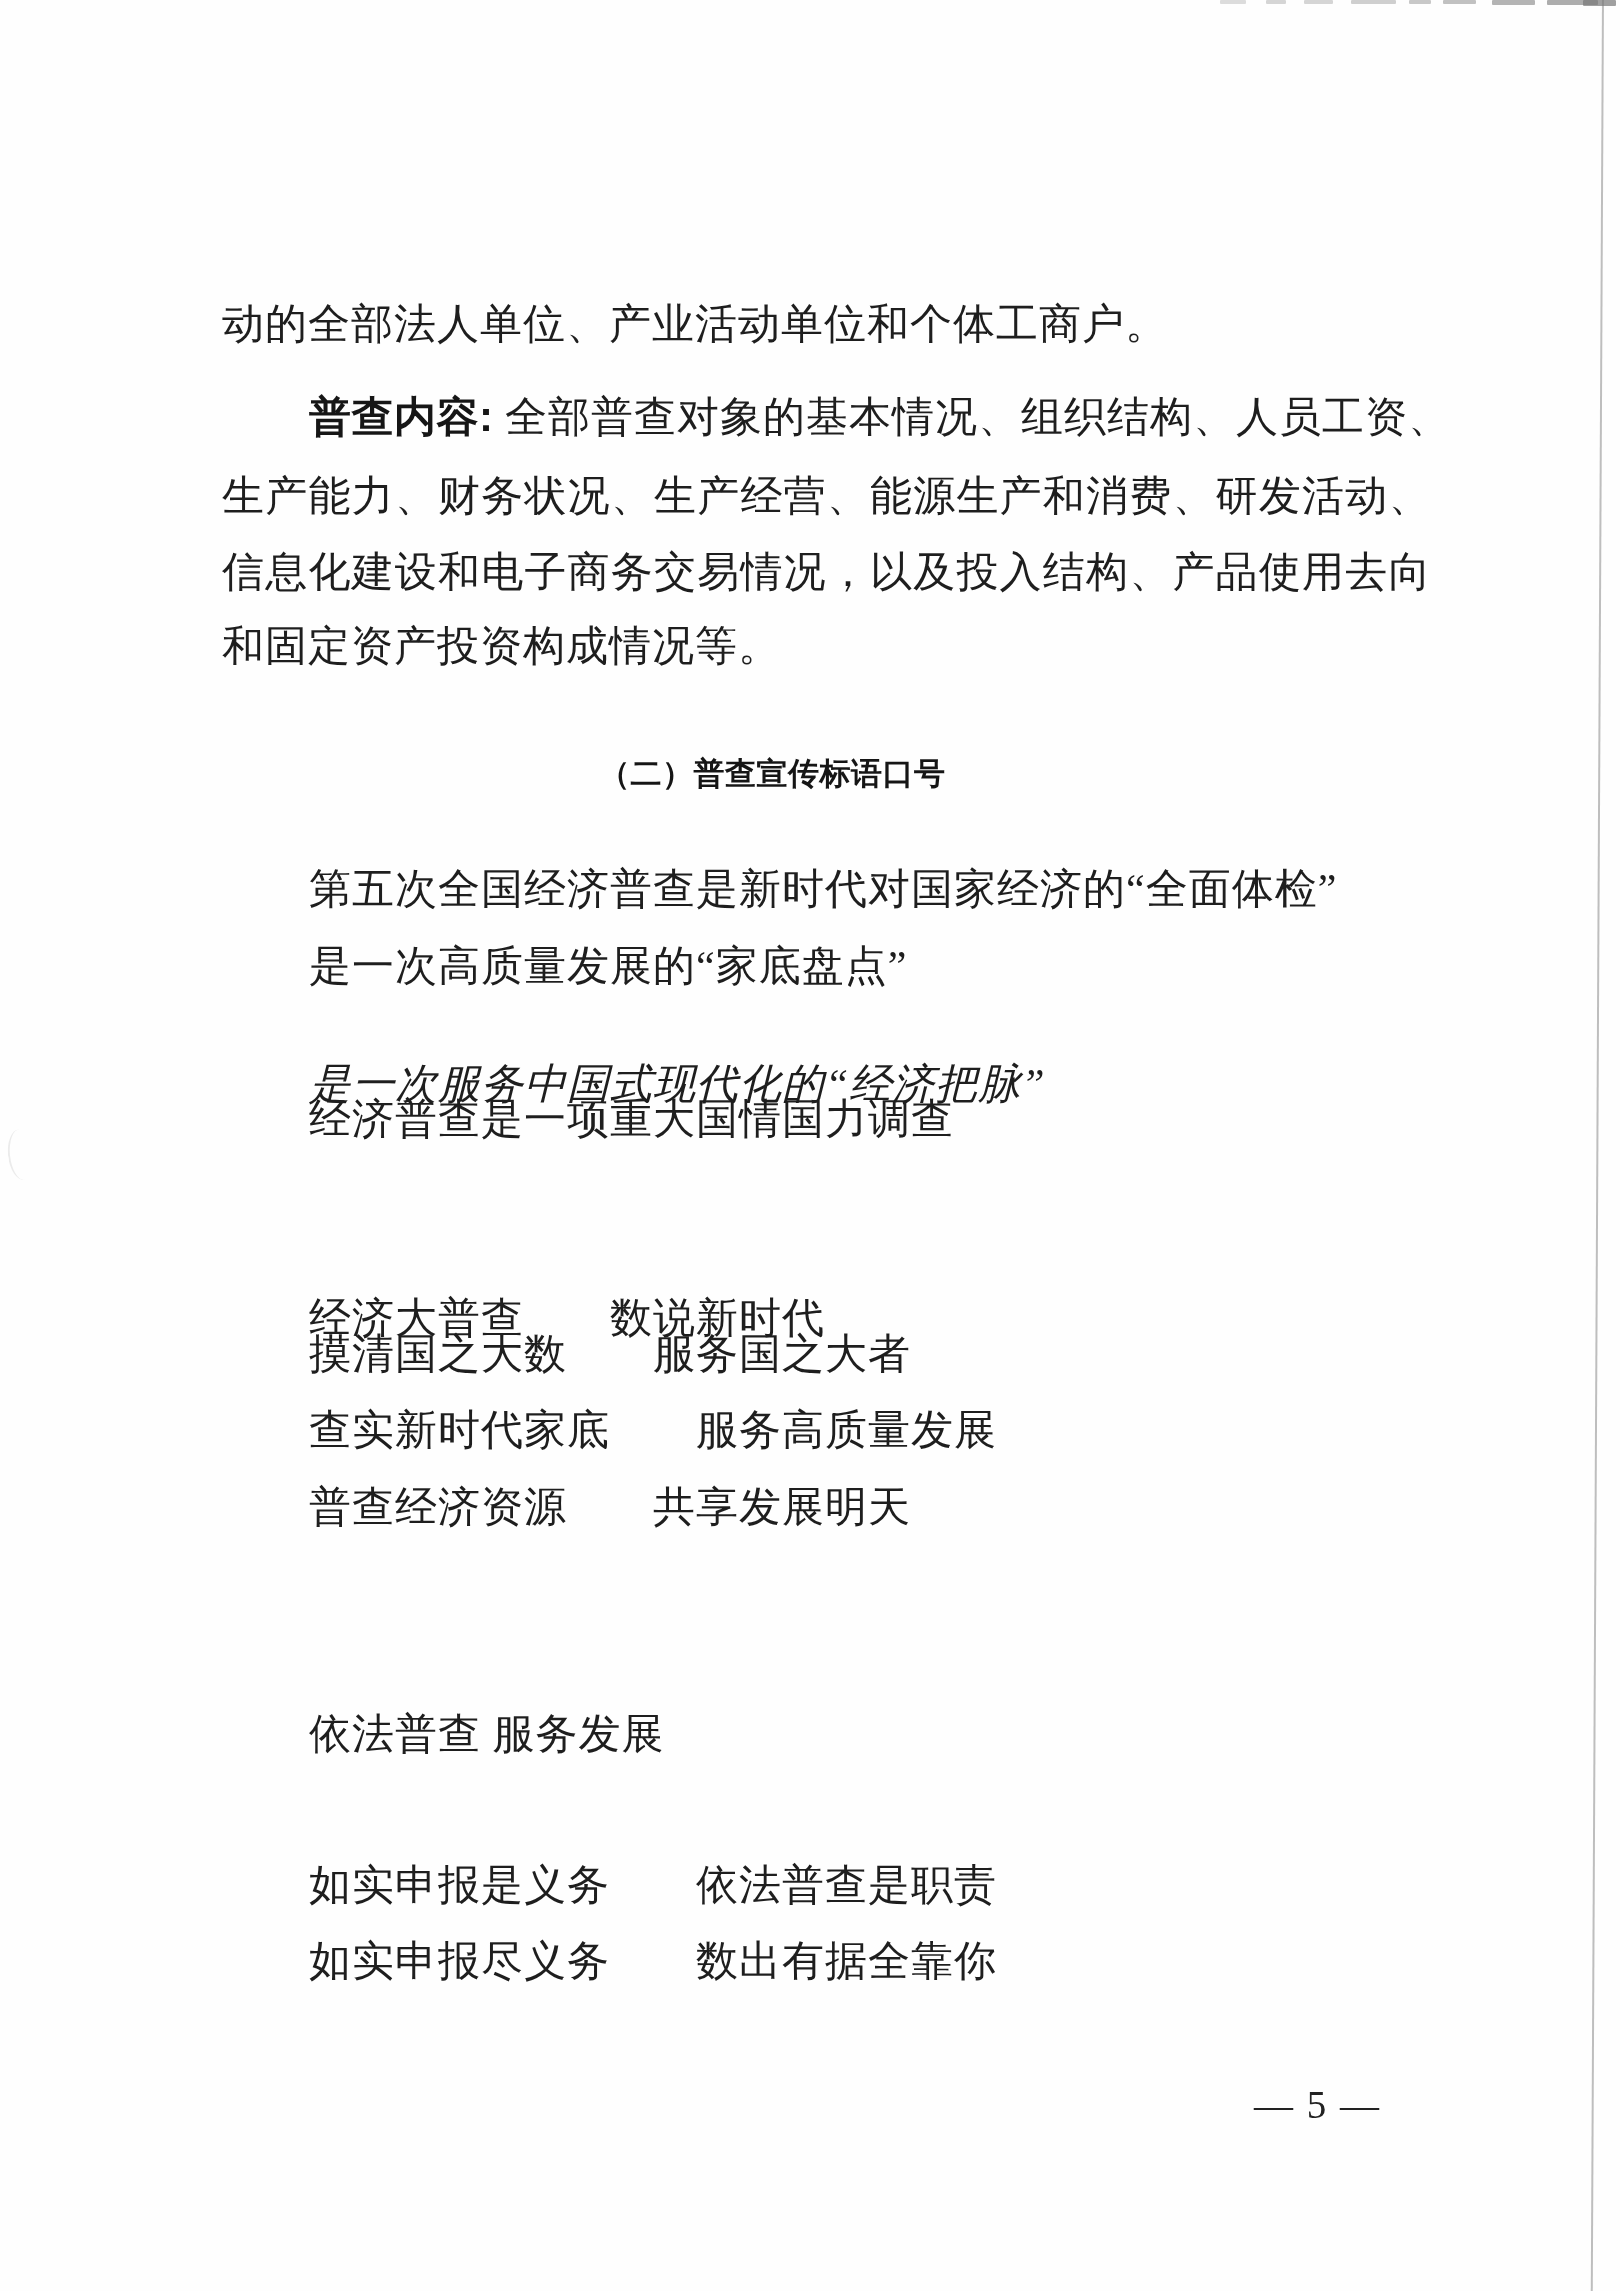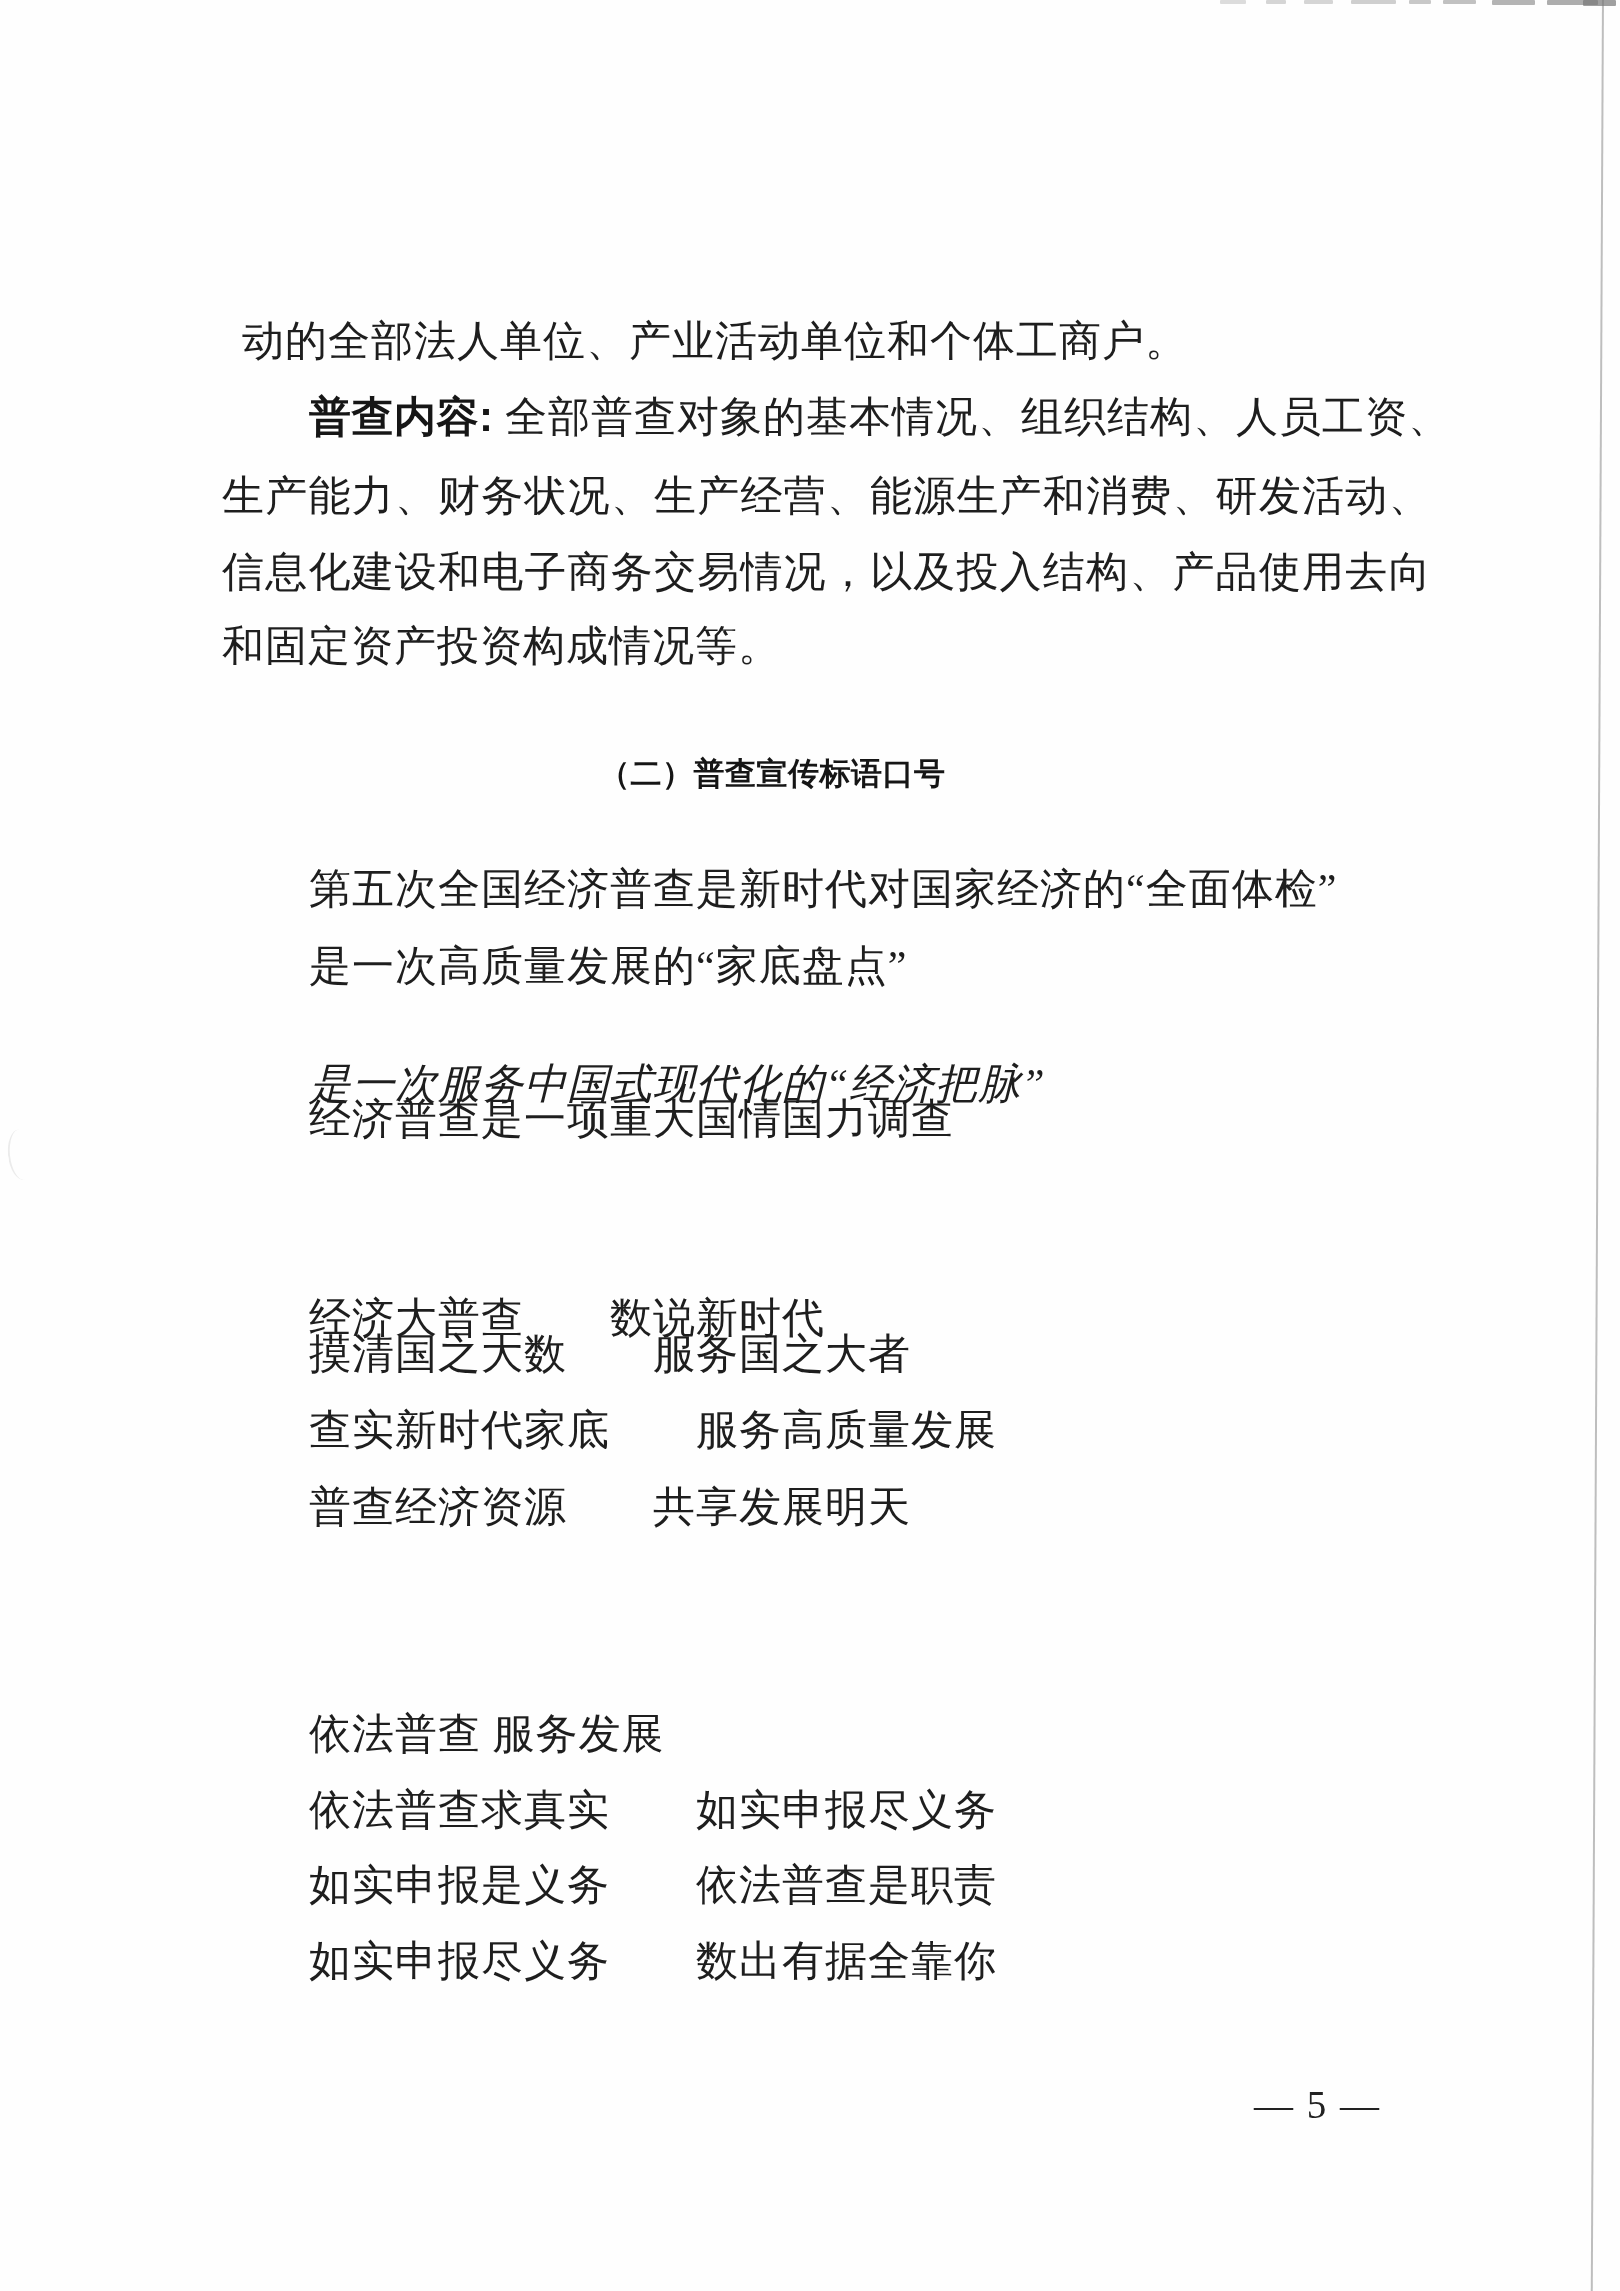--- a/index.html
+++ b/index.html
@@ -87,40 +87,39 @@
     <div class="top-dash" style="left:1266px;width:19.6px;opacity:.3;"></div>
     <div class="top-dash" style="left:1304px;width:29px;opacity:.3;"></div>
     <div class="top-dash" style="left:1351px;width:45px;opacity:.35;"></div>
     <div class="top-dash" style="left:1409px;width:21.6px;opacity:.4;"></div>
     <div class="top-dash" style="left:1443px;width:33px;opacity:.45;"></div>
     <div class="top-dash" style="left:1492px;width:43px;opacity:.55;height:4.9px;"></div>
     <div class="top-dash" style="left:1547px;width:51px;opacity:.6;height:4.9px;"></div>
     <div class="top-dash" style="left:1583px;width:33px;opacity:.7;height:5.9px;"></div>
   </div>
 
-  <div class="line body-left" style="top:319px;margin-left:20px;">动的全部法人单位、产业活动单位和个体工商户。</div>
+  <div class="line body-left" style="top:302px;">动的全部法人单位、产业活动单位和个体工商户。</div>
 
   <div class="line indented" style="top:394px;"><span class="bold-lead">普查内容:</span><span> 全部普查对象的基本情况、组织结构、人员工资、</span></div>
   <div class="line body-left wide" style="top:474px;">生产能力、财务状况、生产经营、能源生产和消费、研发活动、</div>
   <div class="line body-left wide" style="top:550px;">信息化建设和电子商务交易情况，以及投入结构、产品使用去向</div>
   <div class="line body-left" style="top:624px;">和固定资产投资构成情况等。</div>
 
   <div class="section-heading">（二）普查宣传标语口号</div>
 
   <div class="line slogan" style="top:867px;">第五次全国经济普查是新时代对国家经济的“全面体检”</div>
   <div class="line slogan" style="top:944px;">是一次高质量发展的“家底盘点”</div>
   <div class="line slogan" style="top:1062px;font-style:italic;">是一次服务中国式现代化的“经济把脉”</div>
   <div class="line slogan" style="top:1097px;">经济普查是一项重大国情国力调查</div>
 
   <div class="line slogan" style="top:1256px;margin-top:40px;">经济大普查　　数说新时代</div>
   <div class="line slogan" style="top:1332px;">摸清国之大数　　服务国之大者</div>
   <div class="line slogan" style="top:1408px;">查实新时代家底　　服务高质量发展</div>
   <div class="line slogan" style="top:1485px;">普查经济资源　　共享发展明天</div>
 
   <div class="line slogan" style="top:1712px;">依法普查 服务发展</div>
-  <div class="line slogan" style="top:1788px;">依法普查求真实　　如实申报尽义务</div>
   <div class="line slogan" style="top:1863px;">如实申报是义务　　依法普查是职责</div>
   <div class="line slogan" style="top:1939px;">如实申报尽义务　　数出有据全靠你</div>
 
   <div class="page-number">— 5 —</div>
 
 </div>
 
 
 </body></html>

